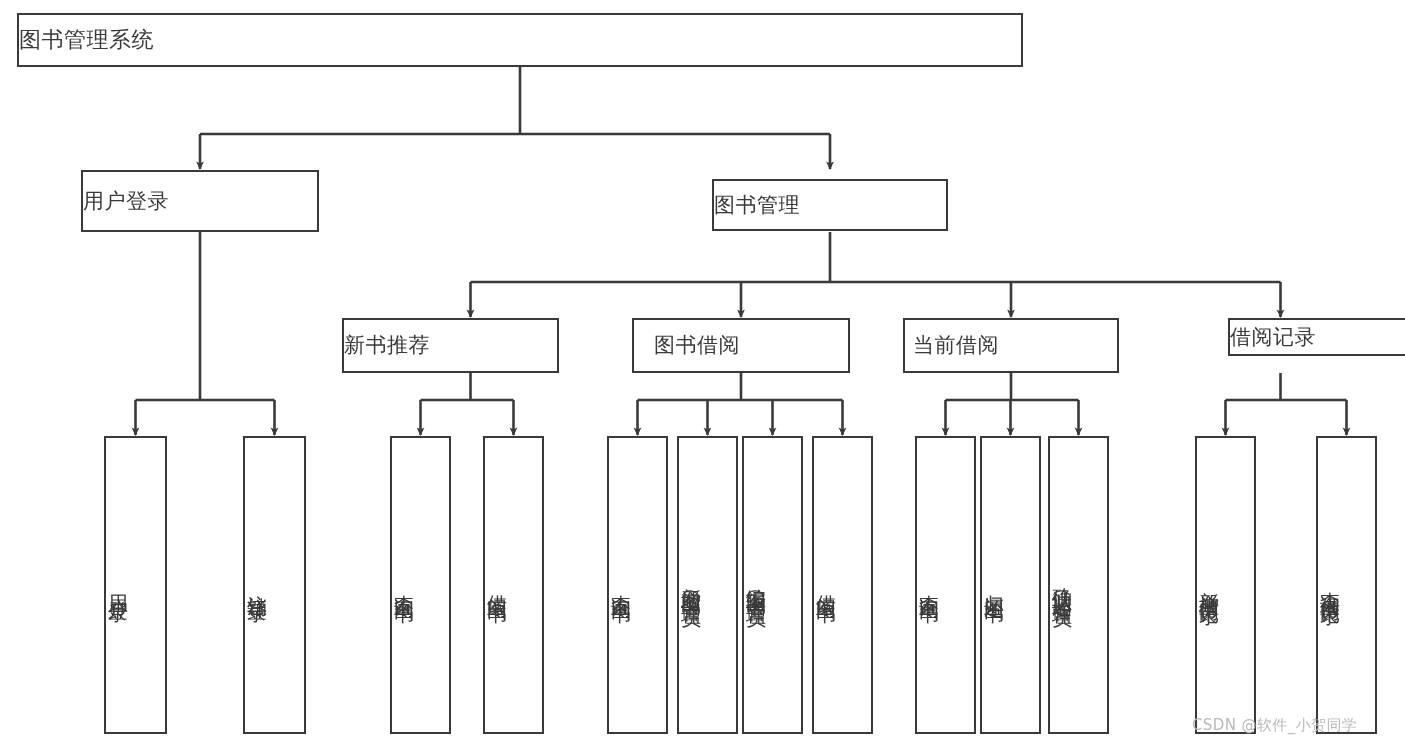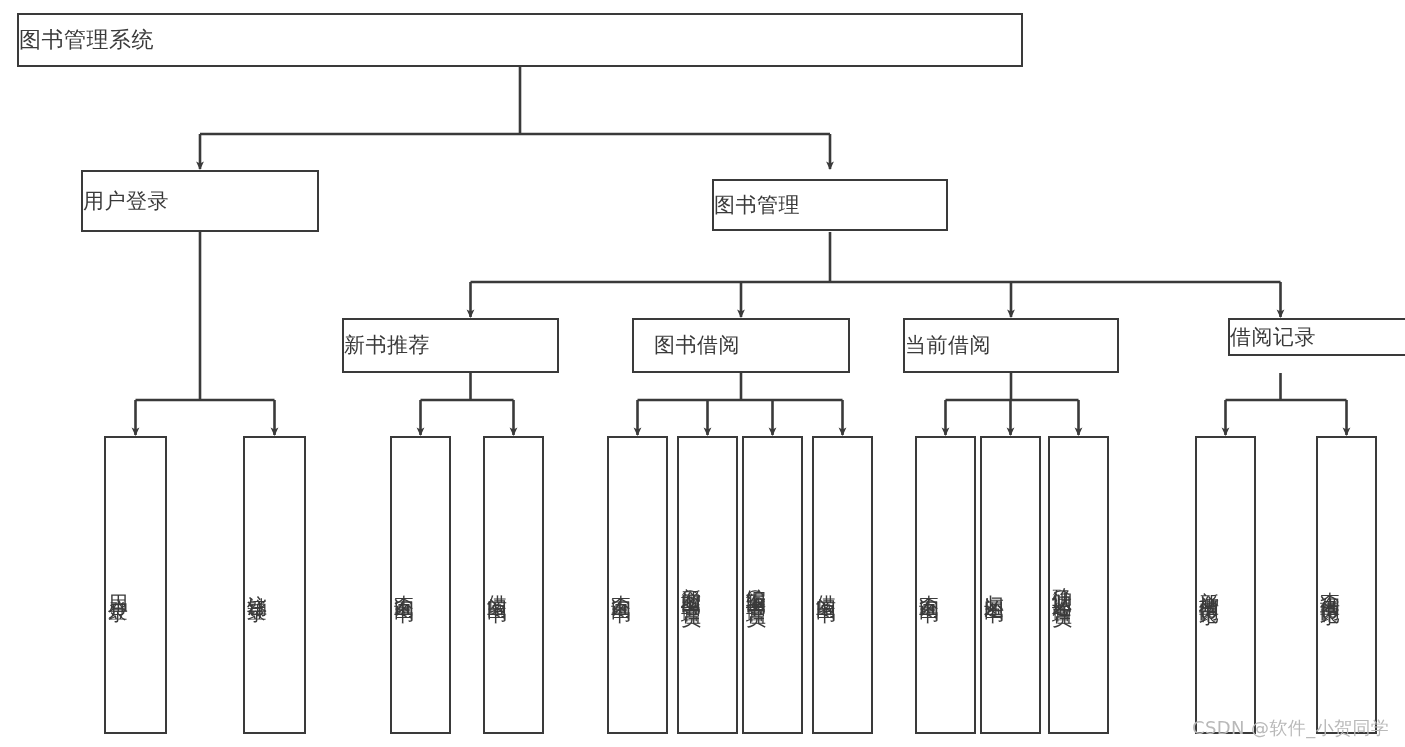--- a/index.html
+++ b/index.html
@@ -46,21 +46,21 @@
   .node.vertical .node-label {
     writing-mode: vertical-rl;
     text-orientation: upright;
     white-space: nowrap;
     letter-spacing: 3px;
     font-size: 20px;
   }
   .node.root .node-label { font-size: 22px; }
   .watermark {
     position: absolute;
-    font-size: 18px;
+    font-size: 15px;
     color: #b9b9b9;
     white-space: nowrap;
     letter-spacing: 0.4px;
     user-select: none;
   }
 </style>
 </head>
 <body>
 
 <div id="canvas">
@@ -115,21 +115,21 @@
       </div>
       <div class="node" style="left: 712px; top: 179px; width: 236px; height: 52px;">
         <span class="node-label">图书管理</span>
       </div>
       <div class="node" style="left: 342px; top: 318px; width: 217px; height: 55px;">
         <span class="node-label">新书推荐</span>
       </div>
       <div class="node" style="left: 632px; top: 318px; width: 218px; height: 55px; padding-left: 20px;">
         <span class="node-label">图书借阅</span>
       </div>
-      <div class="node" style="left: 903px; top: 318px; width: 216px; height: 55px;">
+      <div class="node" style="left: 903px; top: 318px; width: 216px; height: 55px; padding-left: 8px;">
         <span class="node-label">当前借阅</span>
       </div>
       <div class="node" style="left: 1228px; top: 318px; width: 217px; height: 38px;">
         <span class="node-label">借阅记录</span>
       </div>
       <div class="node vertical" style="left: 104px; top: 436px; width: 63px; height: 298px;">
         <span class="node-label">用户登录</span>
       </div>
       <div class="node vertical" style="left: 243px; top: 436px; width: 63px; height: 298px;">
         <span class="node-label">注销登录</span>

